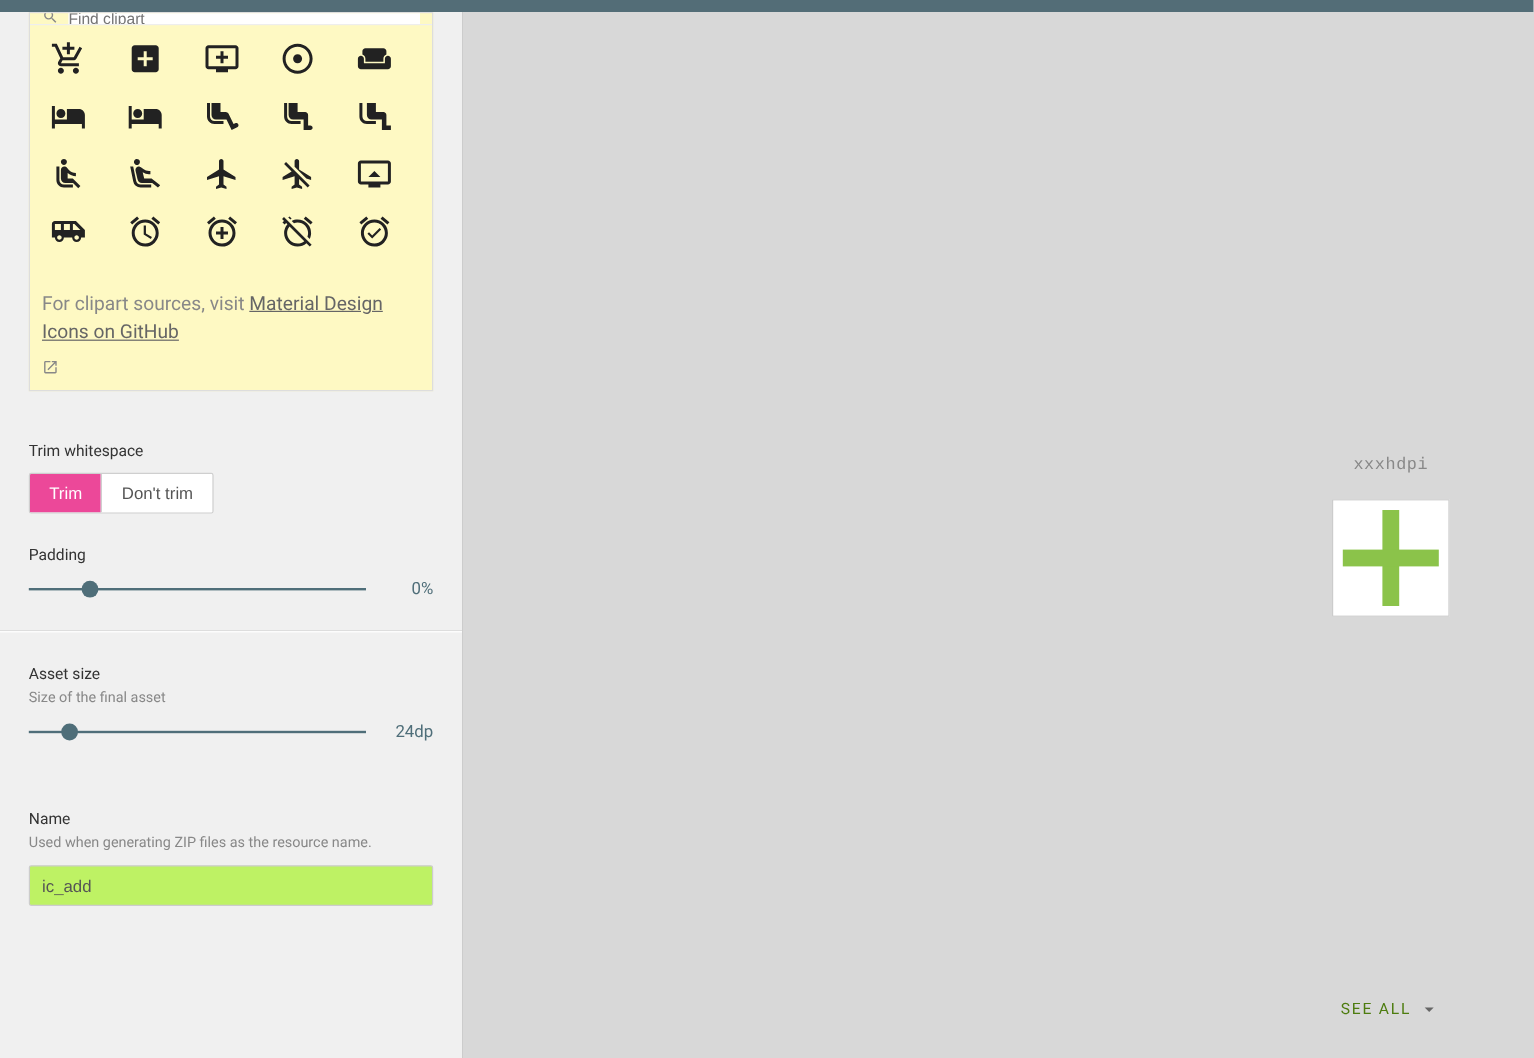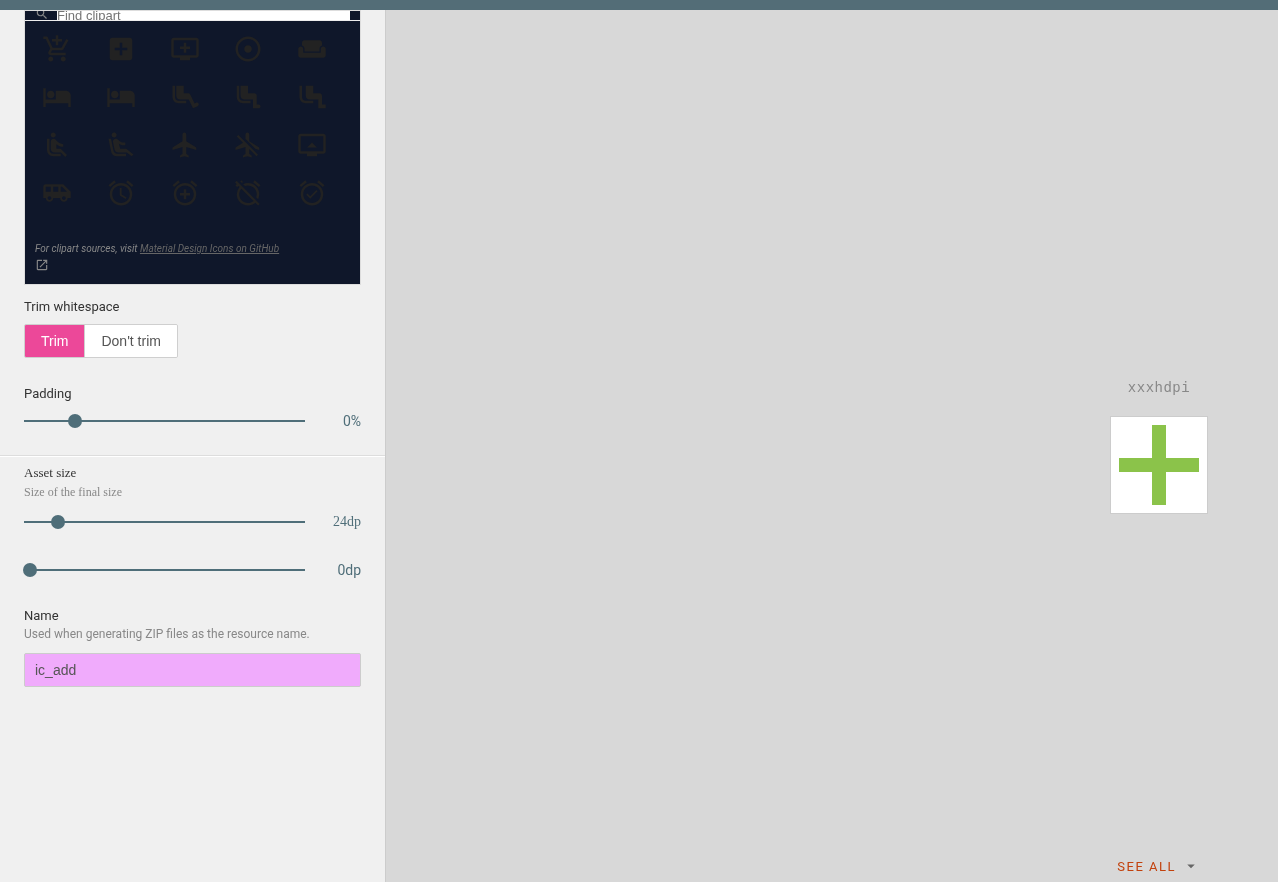--- a/index.html
+++ b/index.html
@@ -7,30 +7,30 @@
 
 .topbar { height: 10px; background: #536d77; }
 
 .container { display: flex; height: calc(882px - 10px); }
 
 .sidebar { width: 386px; background: #f0f0f0; overflow-y: auto; border-right: 1px solid #ccc; position: relative; }
 .sidebar::-webkit-scrollbar { width: 14px; }
 .sidebar::-webkit-scrollbar-track { background: #eee; }
 .sidebar::-webkit-scrollbar-thumb { background: #b5b5b5; }
 
-.clipart-panel { background: #0f172a; border: 1px solid #ddd; margin: 0 24px 0 24px; }
+.clipart-panel { background: #fef9c3; border: 1px solid #ddd; margin: 0 24px 29px 24px; }
 .clipart-search { padding: 4px 10px; font-size: 13px; color: #888; border-bottom: 1px solid #eee; display: flex; align-items: center; gap: 8px; height: 10px; overflow:hidden;}
 .clipart-grid-wrap { height: 210px; overflow-y: scroll; position: relative; }
 .clipart-grid-wrap::-webkit-scrollbar { width: 12px; }
 .clipart-grid-wrap::-webkit-scrollbar-track { background: #f4f4f4; }
 .clipart-grid-wrap::-webkit-scrollbar-thumb { background: #bdbdbd; }
 .clipart-grid { display: grid; grid-template-columns: repeat(5, 1fr); gap: 4px; padding: 6px 10px; }
 .clipart-item { width: 44px; height: 44px; display: flex; align-items: center; justify-content: center; cursor: pointer; }
 .clipart-item svg { width: 30px; height: 30px; fill: #222; }
-.clipart-footer { padding: 10px 22px 12px 10px; font-size: 10px; color: #888; line-height: 1.5; font-style: italic; }
+.clipart-footer { padding: 10px 22px 12px 10px; font-size: 16px; color: #888; line-height: 1.5; }
 .clipart-footer a { color: #666; text-decoration: underline; }
 .ext-icon { display: inline-block; width: 14px; height: 14px; vertical-align: middle; margin-top: 2px;}
 
 .section { padding: 14px 24px; }
 .section-label { font-size: 13px; color: #333; margin-bottom: 10px; }
 .section-sub { font-size: 12px; color: #888; margin-top: -6px; margin-bottom: 12px; }
 
 .toggle-group { display: inline-flex; border: 1px solid #cfcfcf; border-radius: 2px; overflow: hidden; }
 .toggle-btn { padding: 8px 16px; font-size: 14px; background: #fff; cursor: pointer; color: #555; border: none; }
 .toggle-btn.active { background: #ec4899; color: #fff; }
@@ -41,32 +41,32 @@
 .slider-track { position: absolute; top: 50%; left: 0; right: 0; height: 2px; background: #4f6e79; transform: translateY(-50%); }
 .slider-thumb { position: absolute; top: 50%; width: 14px; height: 14px; background: #4f6e79; border-radius: 50%; transform: translate(-50%, -50%); }
 .slider-value { font-size: 14px; color: #4f6e79; min-width: 38px; text-align: right; }
 
 .divider { height: 1px; background: #ddd; margin: 10px 0 0 0; }
 
 .color-swatch-wrap { display: inline-flex; border: 1px solid #ccc; background: #fff; align-items: center; }
 .color-swatch { width: 30px; height: 22px; background: #7cb342; border: 1px solid #333; margin: 2px;}
 .color-caret { width: 14px; text-align: center; font-size: 9px; color: #333; cursor: pointer; }
 
-.name-input { width: 100%; padding: 8px 10px; font-size: 14px; border: 1px solid #ccc; border-radius: 2px; color: #555; background:#f0abfc;}
+.name-input { width: 100%; padding: 8px 10px; font-size: 14px; border: 1px solid #ccc; border-radius: 2px; color: #555; background:#bef264;}
 
 .preview-area { flex: 1; background: #d8d8d8; position: relative; }
 .preview-card { position: absolute; right: 70px; top: 370px; text-align: center; }
 .preview-label { font-family: "Courier New", monospace; font-size: 14px; color: #888; margin-bottom: 20px; letter-spacing: 0.5px; }
 .preview-box { width: 98px; height: 98px; background: #fff; border: 1px solid #ccc; display: flex; align-items: center; justify-content: center; }
 .preview-plus { position: relative; width: 88px; height: 88px; }
 .preview-plus::before, .preview-plus::after { content: ""; position: absolute; background: #8bc34a; }
 .preview-plus::before { left: 50%; top: 4px; bottom: 4px; width: 14px; transform: translateX(-50%); }
 .preview-plus::after { top: 50%; left: 4px; right: 4px; height: 14px; transform: translateY(-50%); }
 
-.see-all { position: absolute; right: 78px; bottom: 7px; font-size: 13px; letter-spacing: 1.5px; color: #c2410c; cursor: pointer; display:flex; align-items:center; gap:6px;}
+.see-all { position: absolute; right: 78px; bottom: 32px; font-size: 13px; letter-spacing: 1.5px; color: #4d7c0f; cursor: pointer; display:flex; align-items:center; gap:6px;}
 .see-all svg { width: 18px; height: 18px; fill: #666; }
 
 .section-group { border-top: 1px solid #fff; }
 </style>
 </head>
 <body>
 
 <div class="topbar"></div>
 <div class="container">
   <div class="sidebar">
@@ -213,40 +213,33 @@
         <div class="slider">
           <div class="slider-track"></div>
           <div class="slider-thumb" style="left:18%"></div>
         </div>
         <div class="slider-value">0%</div>
       </div>
     </div>
 
     <div class="divider"></div>
 
-    <div class="section section-group" style="padding-top:8px;font-family:Liberation Serif, serif;">
+    <div class="section section-group" style="padding-top:28px;">
       <div class="section-label">Asset size</div>
-      <div class="section-sub">Size of the final size</div>
+      <div class="section-sub">Size of the final asset</div>
       <div class="slider-row">
         <div class="slider">
           <div class="slider-track"></div>
           <div class="slider-thumb" style="left:12%"></div>
         </div>
         <div class="slider-value">24dp</div>
       </div>
     </div>
 
     <div class="section">
-      <div class="slider-row">
-        <div class="slider">
-          <div class="slider-track"></div>
-          <div class="slider-thumb" style="left:2%"></div>
-        </div>
-        <div class="slider-value">0dp</div>
-      </div>
     </div>
 
 
     <div class="section">
       <div class="section-label">Name</div>
       <div class="section-sub">Used when generating ZIP files as the resource name.</div>
       <input class="name-input" type="text" value="ic_add" style="">
     </div>
 
   </div>

